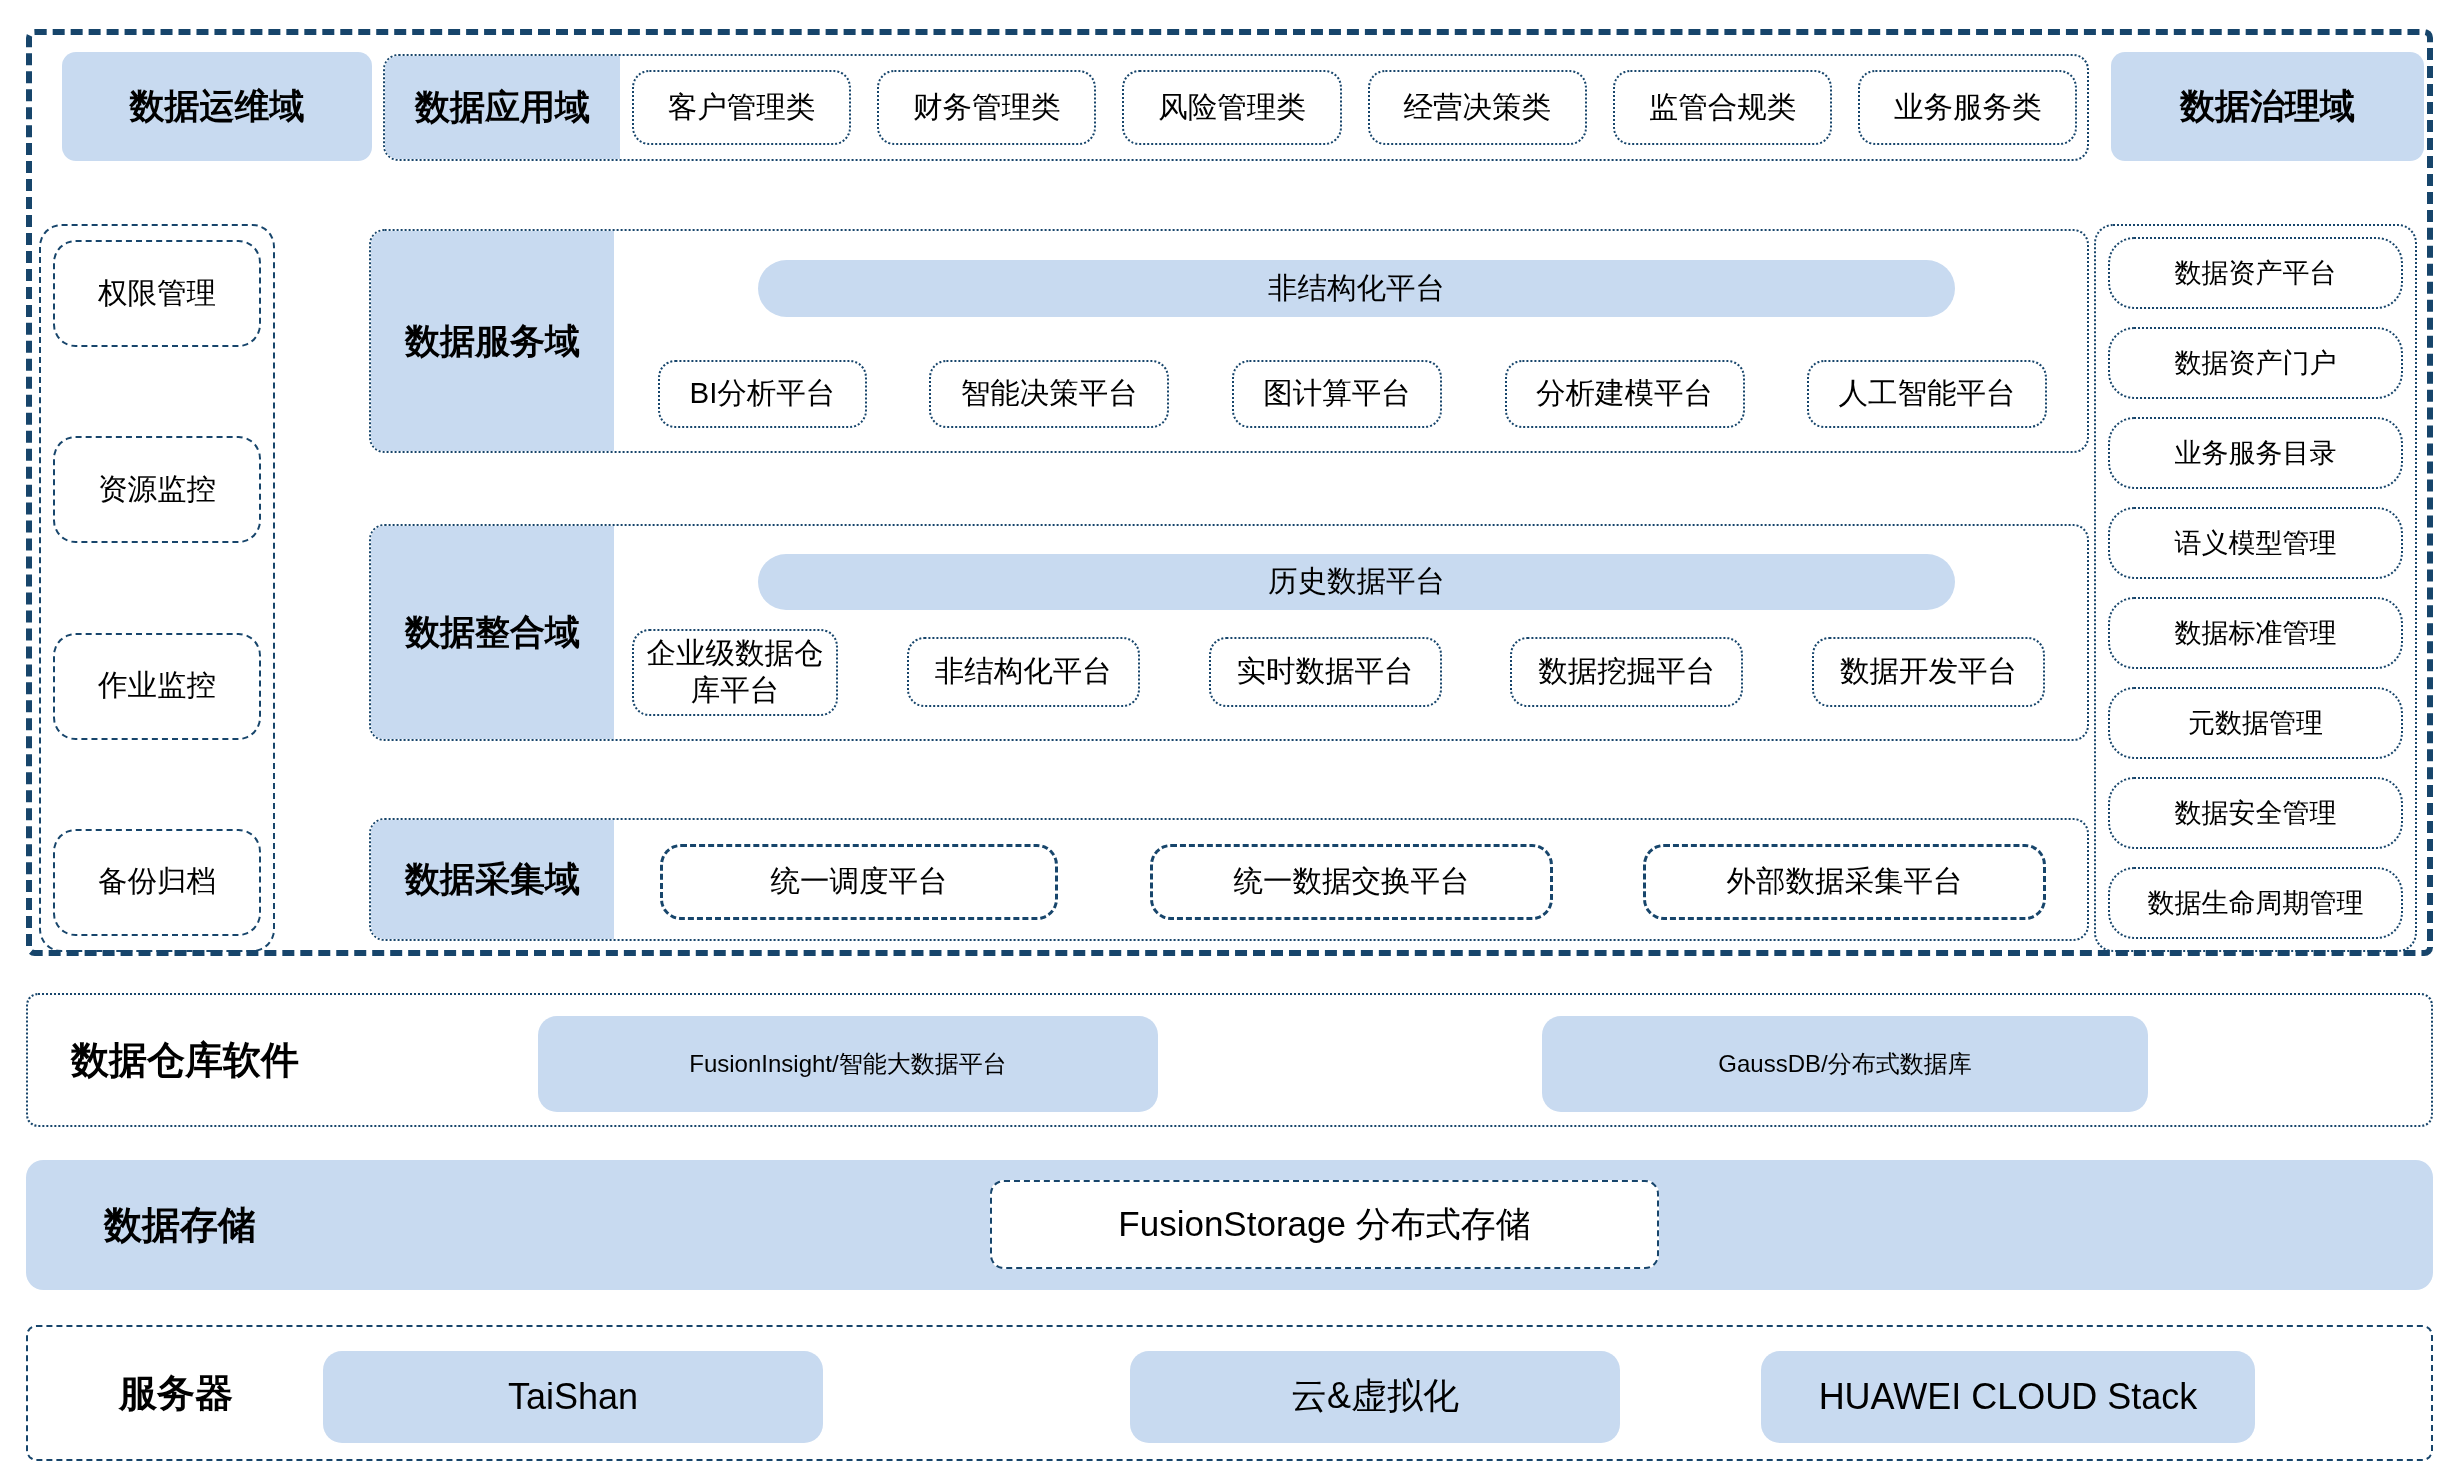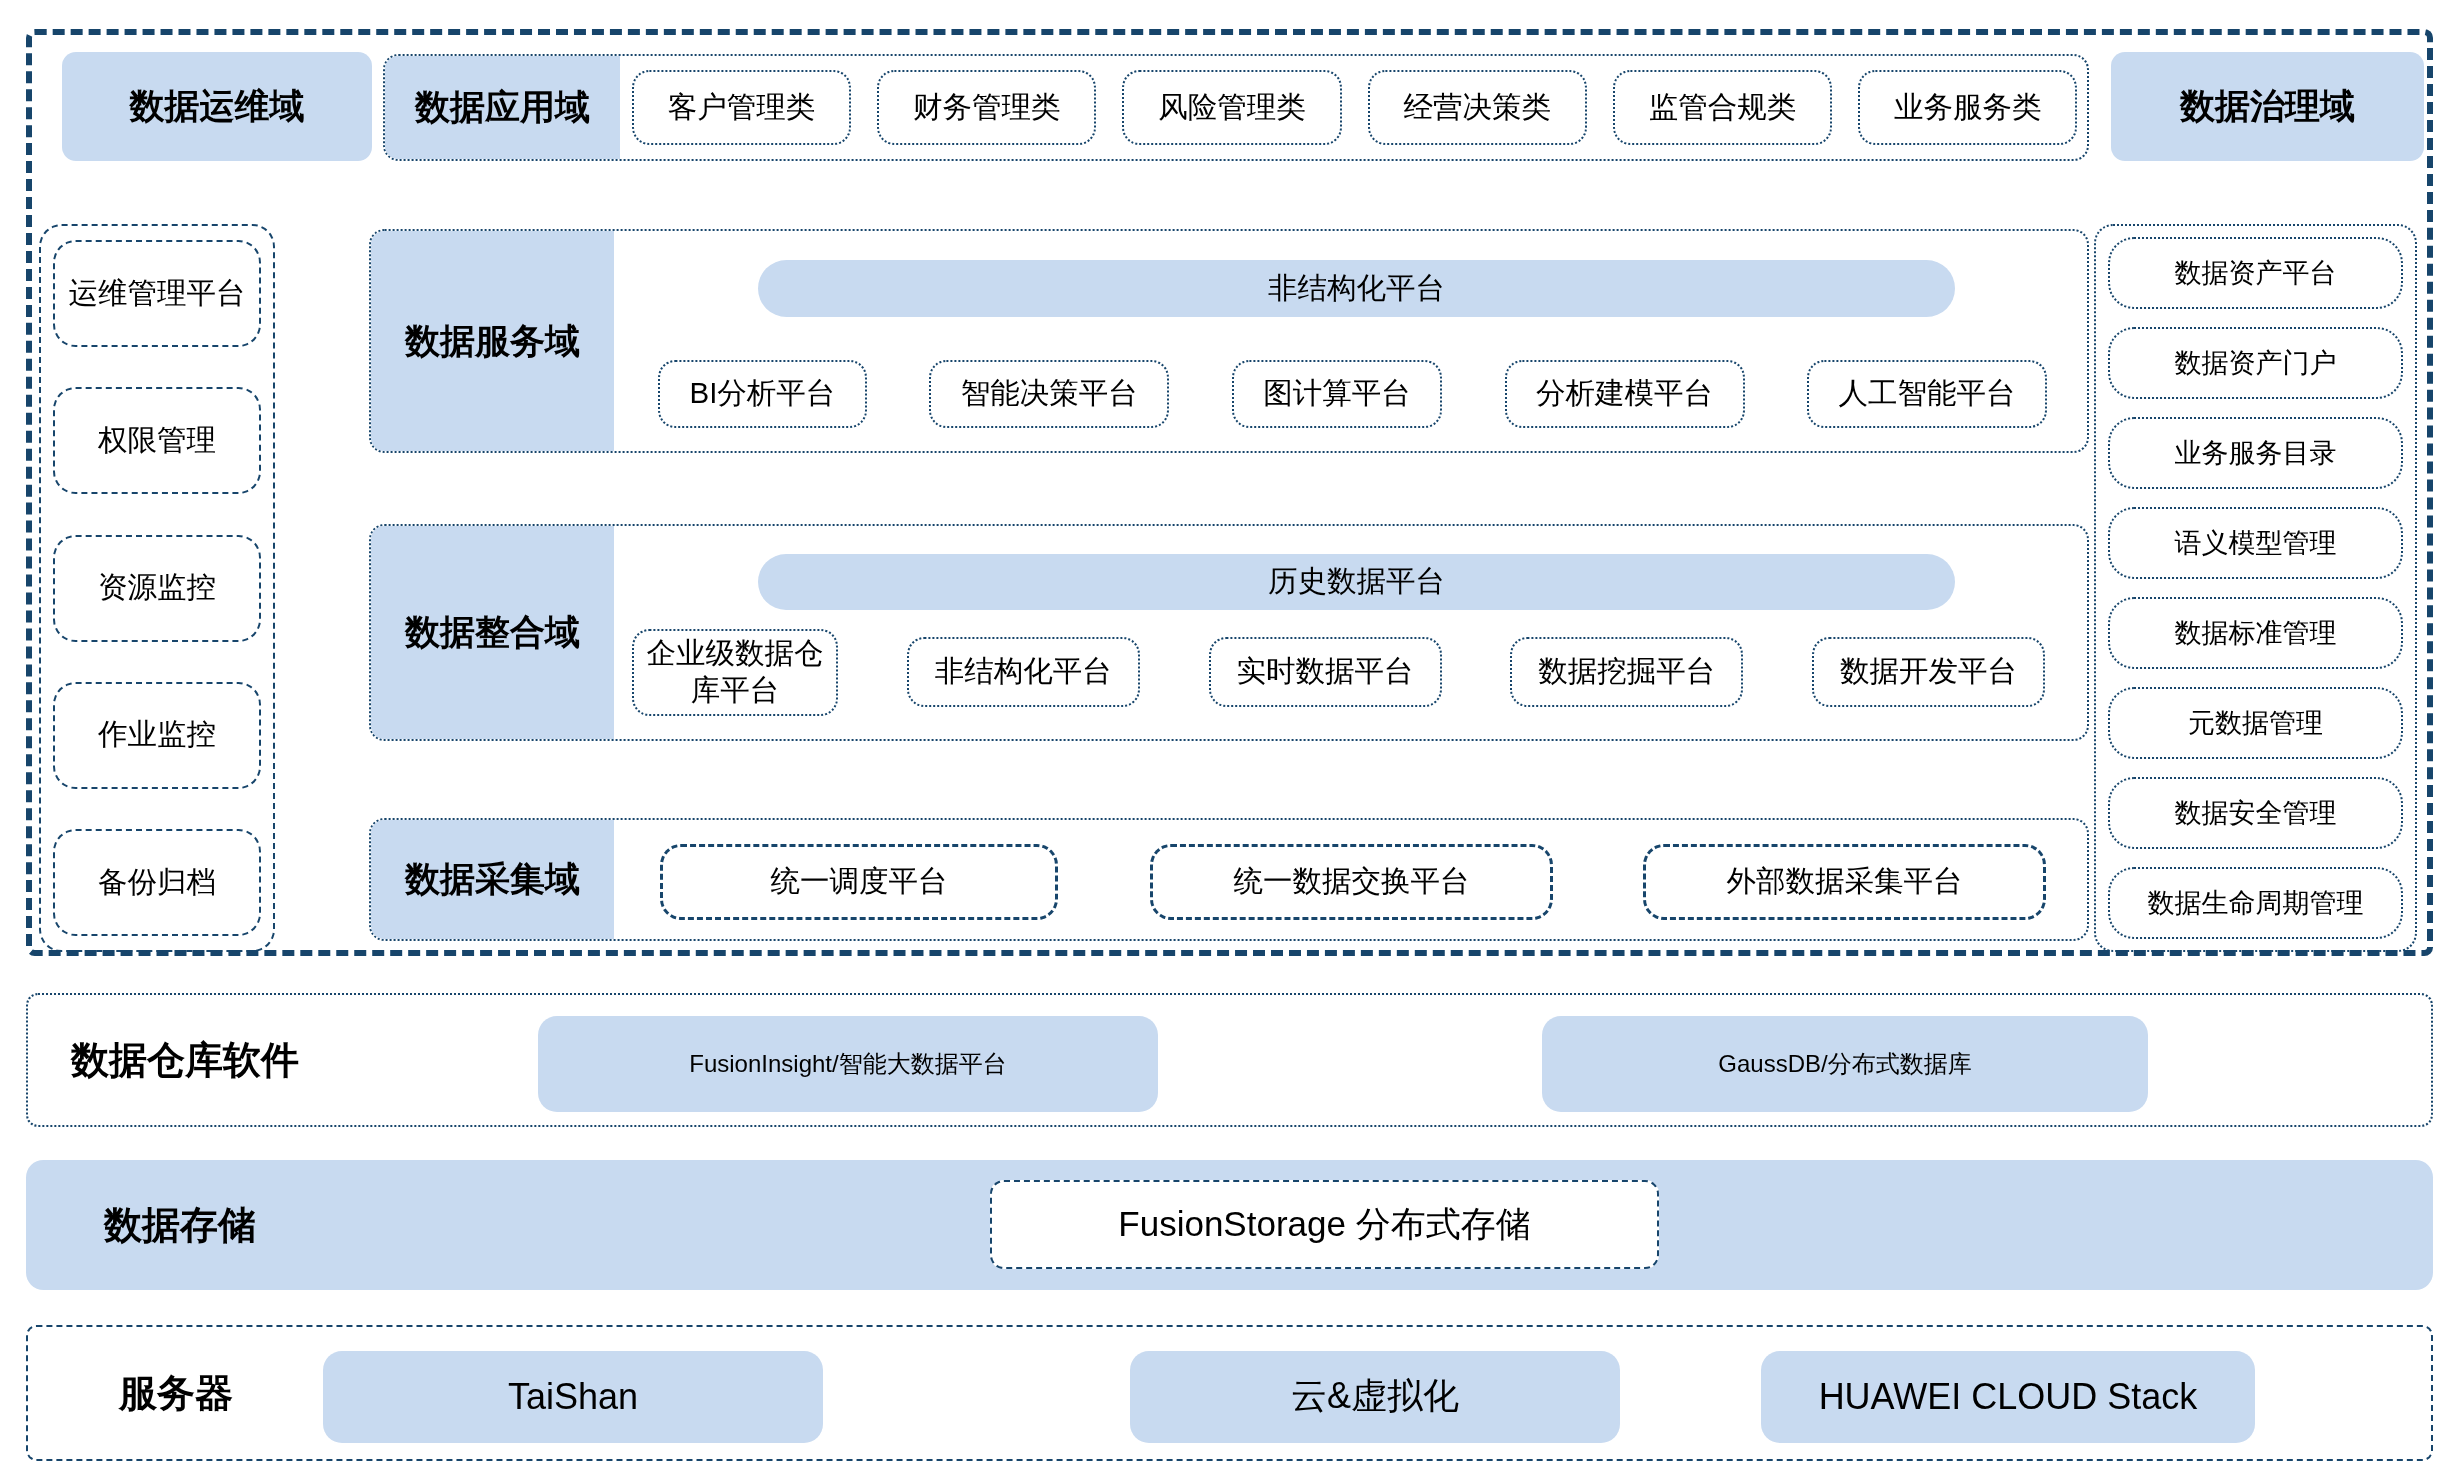--- a/index.html
+++ b/index.html
@@ -90,21 +90,20 @@
       <div class="app-chip center">风险管理类</div>
       <div class="app-chip center">经营决策类</div>
       <div class="app-chip center">监管合规类</div>
       <div class="app-chip center">业务服务类</div>
     </div>
   </div>
 
   <div id="gov-box" class="abs blue center bold">数据治理域</div>
 
   <div id="left-panel" class="abs">
-    <div class="left-item center">运维管理平台</div>
     <div class="left-item center">权限管理</div>
     <div class="left-item center">资源监控</div>
     <div class="left-item center">作业监控</div>
     <div class="left-item center">备份归档</div>
   </div>
 
   <div id="right-panel" class="abs">
     <div class="right-item center">数据资产平台</div>
     <div class="right-item center">数据资产门户</div>
     <div class="right-item center">业务服务目录</div>

